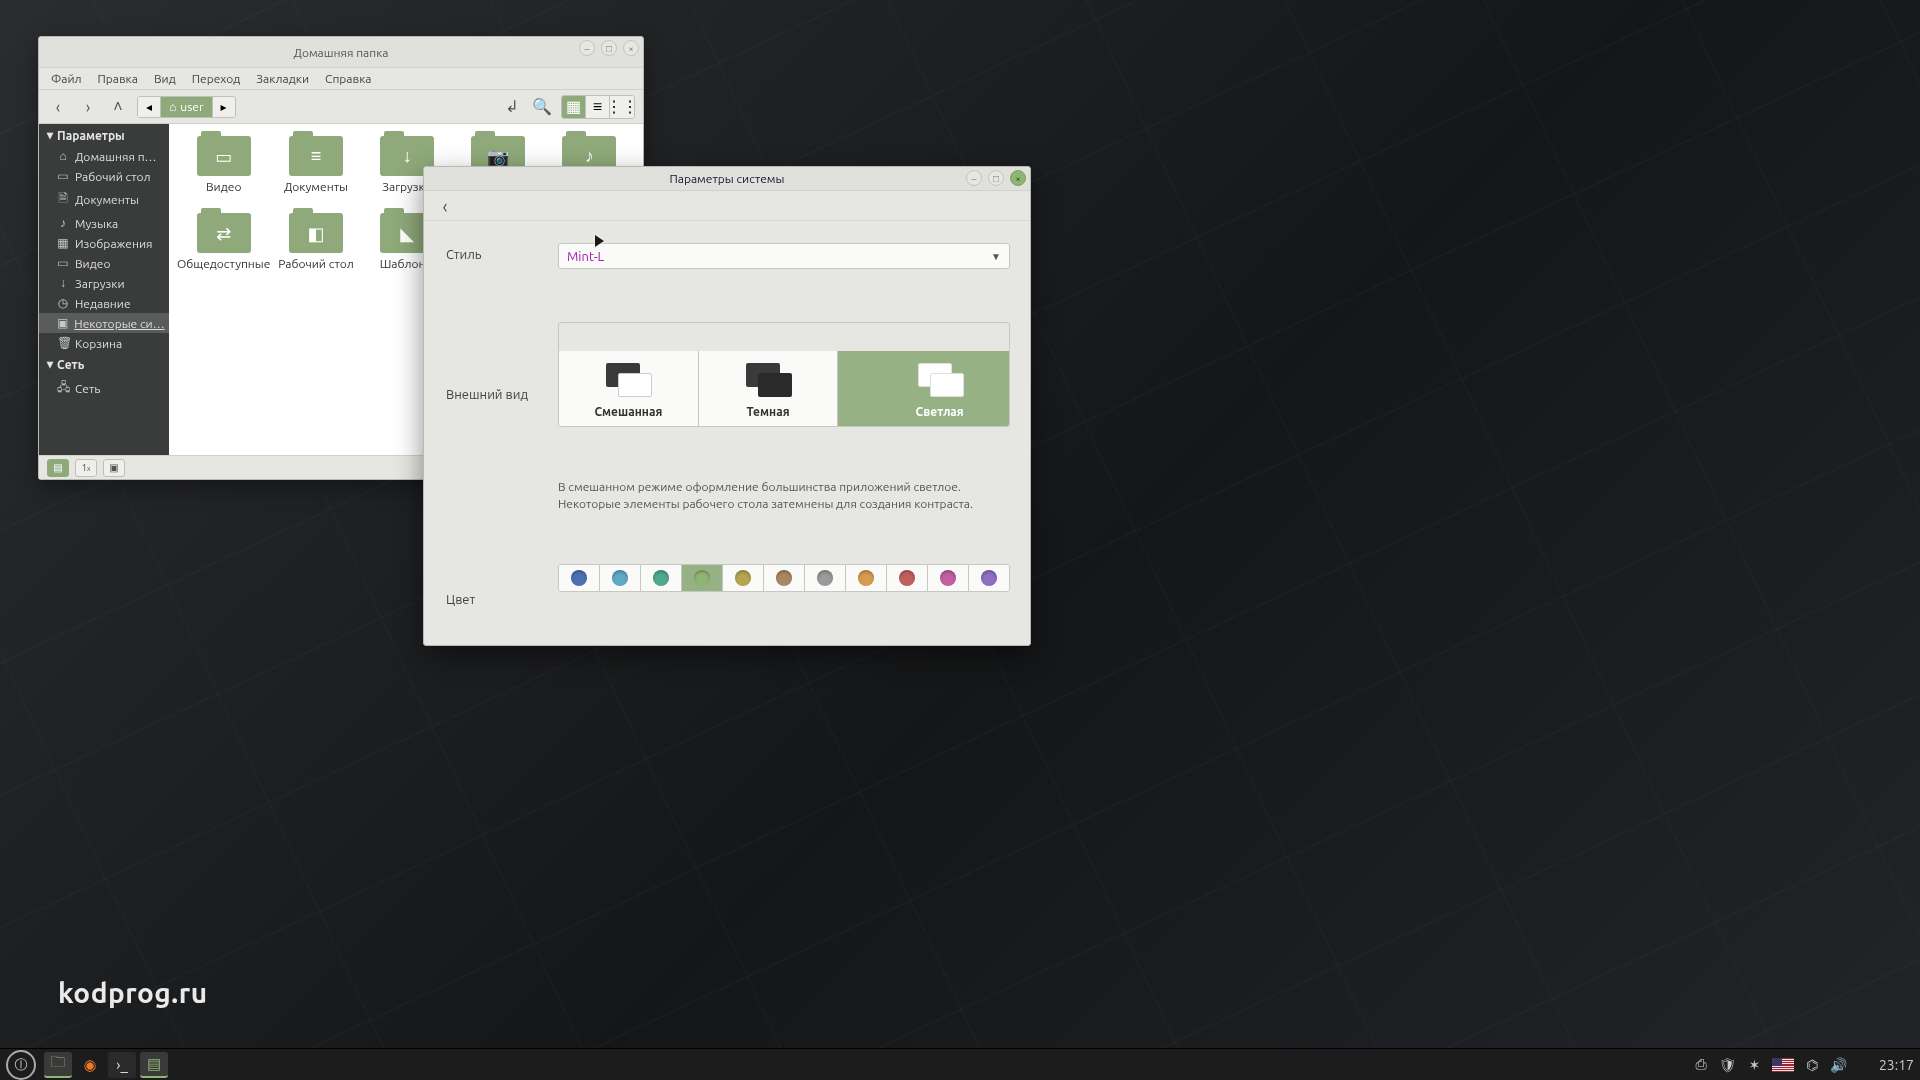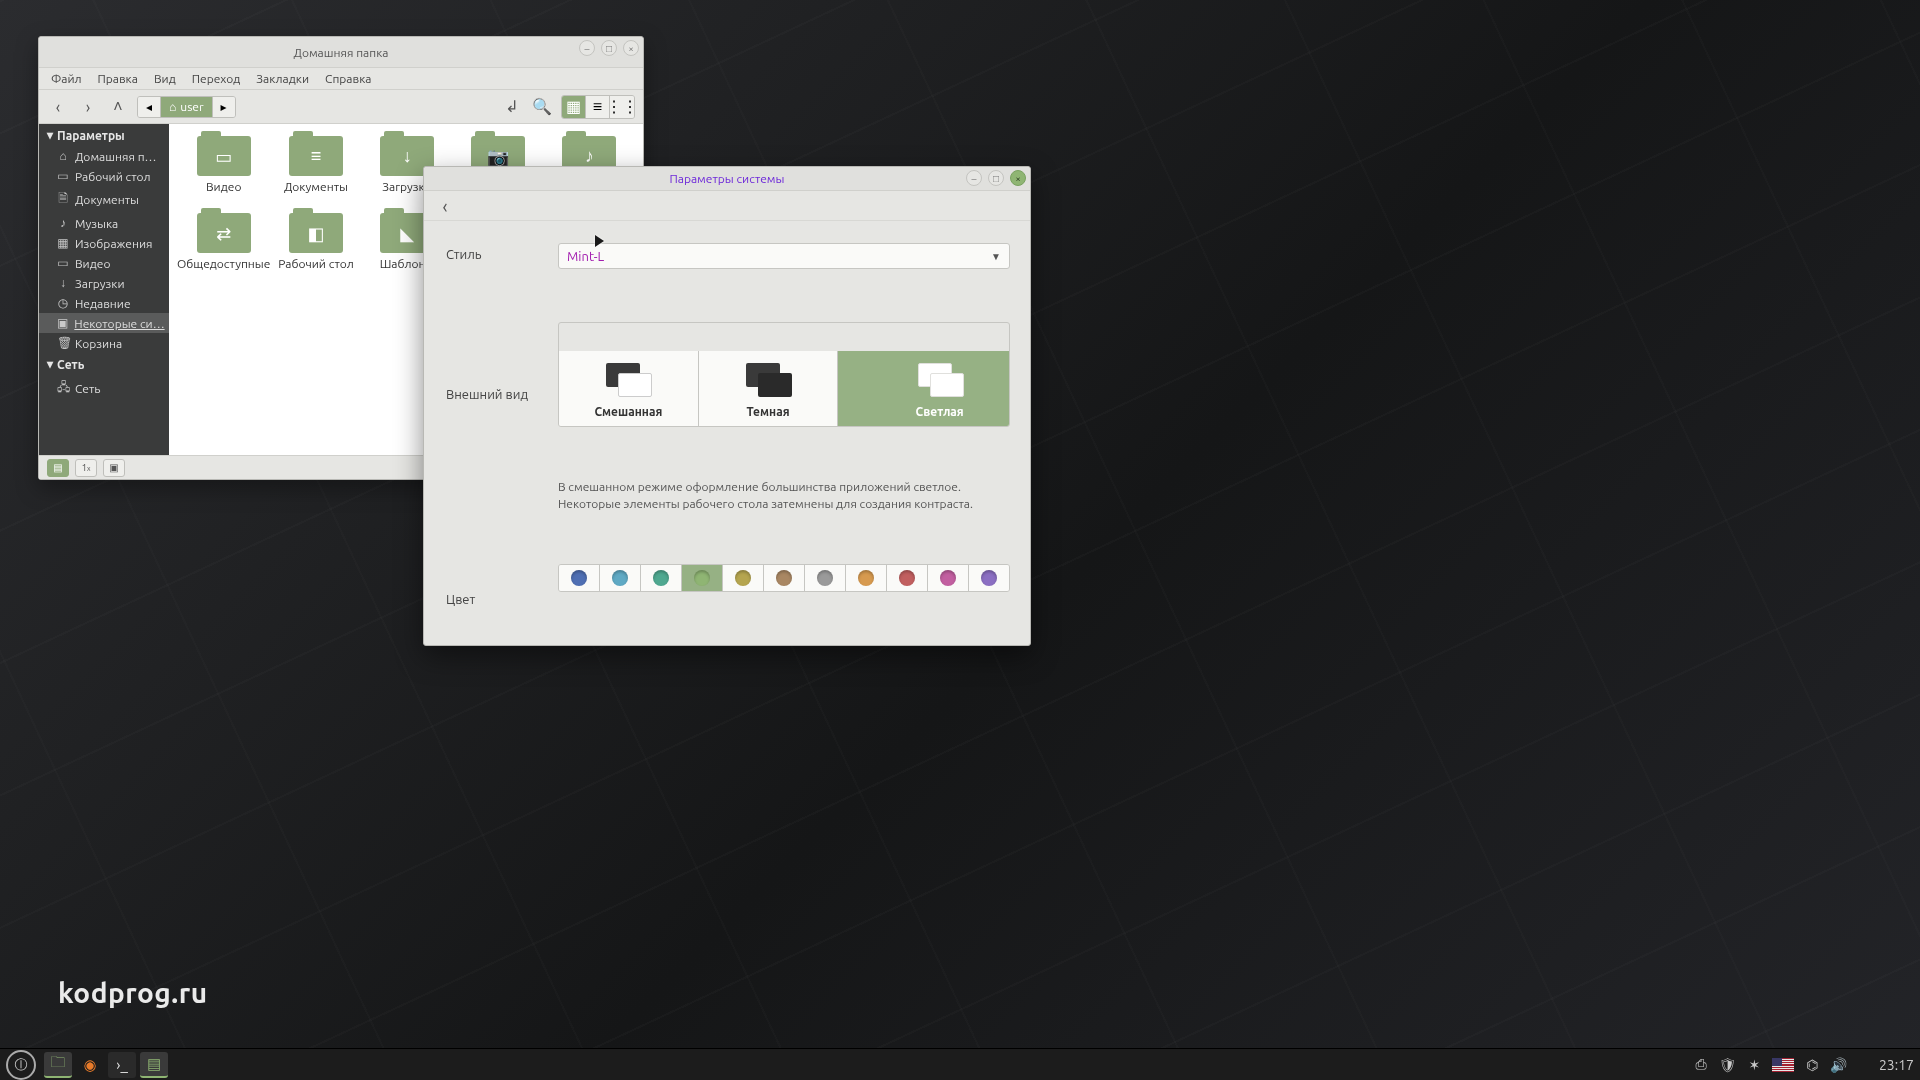--- a/index.html
+++ b/index.html
@@ -54,21 +54,21 @@
 .folder .flabel { text-align: center; }
 
 .fm-status { height: 24px; border-top: 1px solid #d0d0cc; display: flex; align-items: center; justify-content: space-between; padding: 0 8px; font-size: 12px; color: #555; background: #e6e6e3; }
 .status-left { display: flex; gap: 6px; }
 .stat-btn { width: 22px; height: 18px; border: 1px solid #bfbfbb; border-radius: 3px; display: flex; align-items: center; justify-content: center; font-size: 10px; cursor: pointer; background: #efefec; }
 .stat-btn.active { background: #8fa97a; color: #fff; border-color: #8fa97a; }
 
 
 .ss-window { position: absolute; left: 423px; top: 166px; width: 608px; height: 480px; background: #e6e6e3; border: 1px solid #b8b8b4; border-radius: 3px; box-shadow: 0 10px 28px rgba(0,0,0,.45); display: flex; flex-direction: column; }
 .ss-titlebar { height: 24px; display: flex; align-items: center; justify-content: center; position: relative; background: #e0e0dd; border-bottom: 1px solid #d0d0cc; border-radius: 3px 3px 0 0; }
-.ss-titlebar .title { font-size: 12px; color: #6d28d9; }
+.ss-titlebar .title { font-size: 12px; color: #0f172a; }
 .ss-wc { position: absolute; right: 4px; top: 3px; display: flex; gap: 6px; }
 .ss-wc .wc-btn.close { background: #8fb573; color: #2d3f23; border-color: #7aa261; }
 
 .ss-nav { height: 30px; display: flex; align-items: center; padding: 0 10px; border-bottom: 1px solid #d8d8d4; }
 .ss-back { width: 22px; height: 22px; display: flex; align-items: center; justify-content: center; cursor: pointer; border-radius: 3px; font-size: 18px; color: #555; }
 
 .ss-body { flex: 1; padding: 22px 20px 16px 22px; display: grid; grid-template-columns: 100px 1fr; column-gap: 12px; row-gap: 16px; align-items: start; font-size: 13px; color: #333; }
 .ss-label { color: #444; padding-top: 4px; }
 .ss-combo { display: flex; align-items: center; justify-content: space-between; border: 1px solid #c6c6c2; border-radius: 3px; background: #fafaf8; height: 26px; padding: 0 8px; cursor: pointer; }
 .ss-combo .cv { color: #a21caf; }

